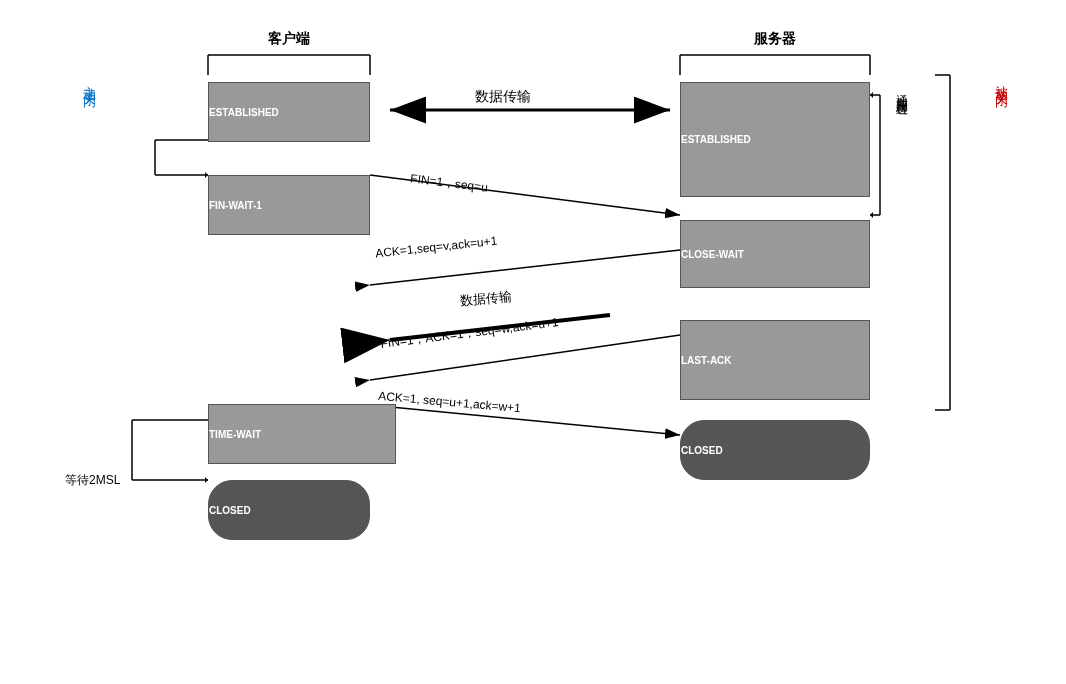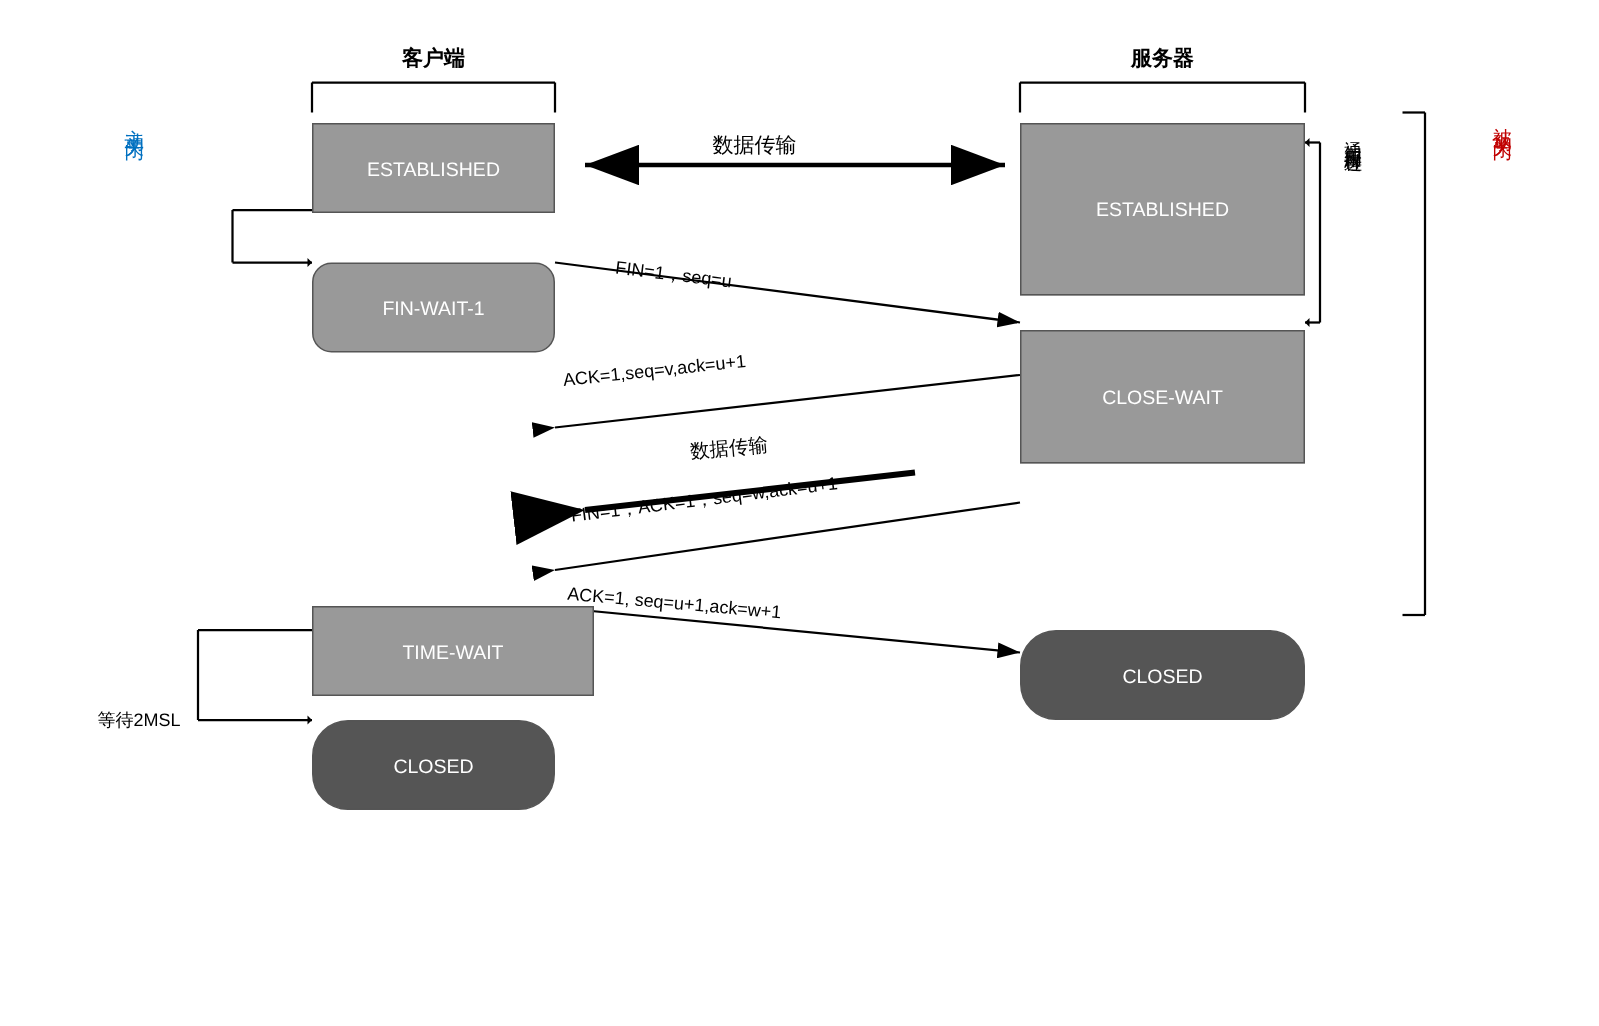--- a/index.html
+++ b/index.html
@@ -16,23 +16,23 @@
       top: 20px;
       left: 60px;
       width: 960px;
       height: 640px;
     }
     
     .state-box {
       position: absolute;
       display: flex;
       align-items: center;
-      justify-content: center;
-      font-size: 13px;
-      font-weight: normal;
+      justify-content: flex-start;
+      font-size: 10px;
+      font-weight: bold;
       color: #fff;
       border: 1px solid #555;
     }
     .state-box.light { background: #999; }
     .state-box.dark { background: #555; border-radius: 24px; }
     
     .col-label {
       position: absolute;
       font-size: 14px;
       color: #000;
@@ -137,41 +137,44 @@
   <div class="vert-text" style="left: 833px; top: 65px; color: #000; font-size: 12px; writing-mode: vertical-lr; letter-spacing: 2px;">通知应用进程</div>
 
   <div class="arrow-label" style="left: 5px; top: 420px; color: #000; font-size: 12px; margin-top: 32px;">等待2MSL</div>
 
   <div class="arrow-label" style="left: 415px; top: 68px; font-size: 14px; color: #000;">数据传输</div>
 
   <div class="state-box light" style="left: 148px; top: 62px; width: 162px; height: 60px;">
     <span>ESTABLISHED</span>
   </div>
 
-  <div class="state-box light" style="left: 148px; top: 155px; width: 162px; height: 60px; border-radius: 13px;">
+  <div class="state-box light" style="left: 148px; top: 155px; width: 162px; height: 60px;">
     <span>FIN-WAIT-1</span>
   </div>
 
 
   <div class="state-box light" style="left: 148px; top: 384px; width: 188px; height: 60px;">
     <span>TIME-WAIT</span>
   </div>
 
   <div class="state-box dark" style="left: 148px; top: 460px; width: 162px; height: 60px;">
     <span>CLOSED</span>
   </div>
 
   <div class="state-box light" style="left: 620px; top: 62px; width: 190px; height: 115px;">
     <span>ESTABLISHED</span>
   </div>
 
-  <div class="state-box light" style="left: 620px; top: 200px; width: 190px; height: 89px;">
+  <div class="state-box light" style="left: 620px; top: 200px; width: 190px; height: 68px;">
     <span>CLOSE-WAIT</span>
   </div>
 
+  <div class="state-box light" style="left: 620px; top: 300px; width: 190px; height: 80px;">
+    <span>LAST-ACK</span>
+  </div>
 
   <div class="state-box dark" style="left: 620px; top: 400px; width: 190px; height: 60px;">
     <span>CLOSED</span>
   </div>
 
   <div class="arrow-label" style="left: 350px; top: 155px; transform: rotate(7deg);">FIN=1，seq=u</div>
 
   <div class="arrow-label" style="left: 315px; top: 220px; transform: rotate(-6deg);">ACK=1,seq=v,ack=u+1</div>
 
   <div class="arrow-label" style="left: 400px; top: 270px; font-size: 13px; color: #000; transform: rotate(-5deg);">数据传输</div>

